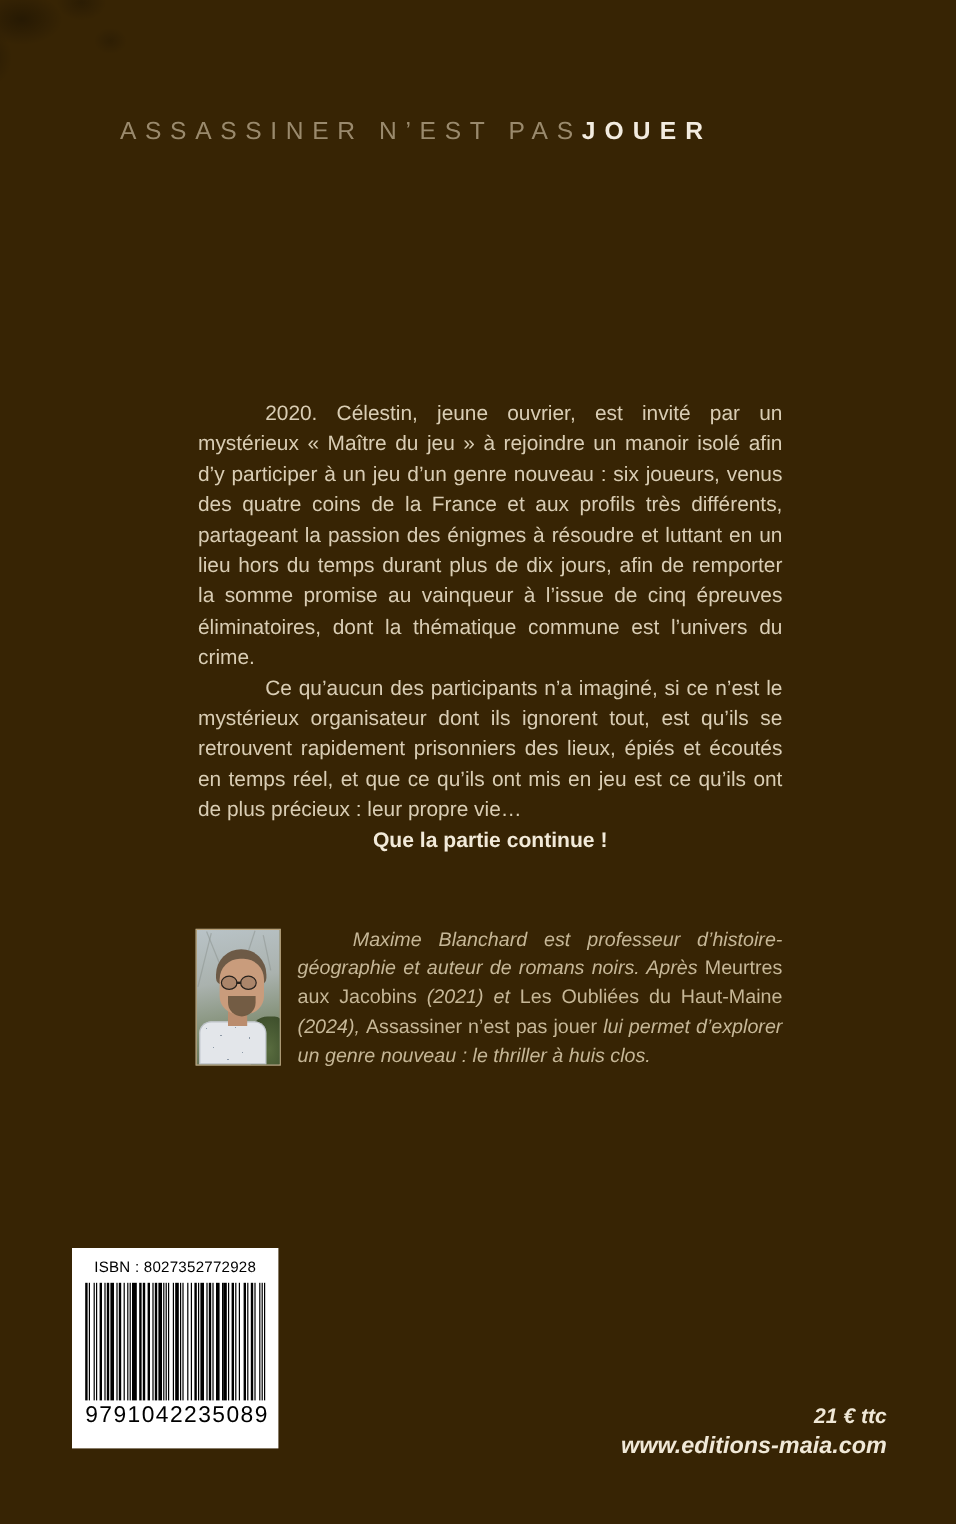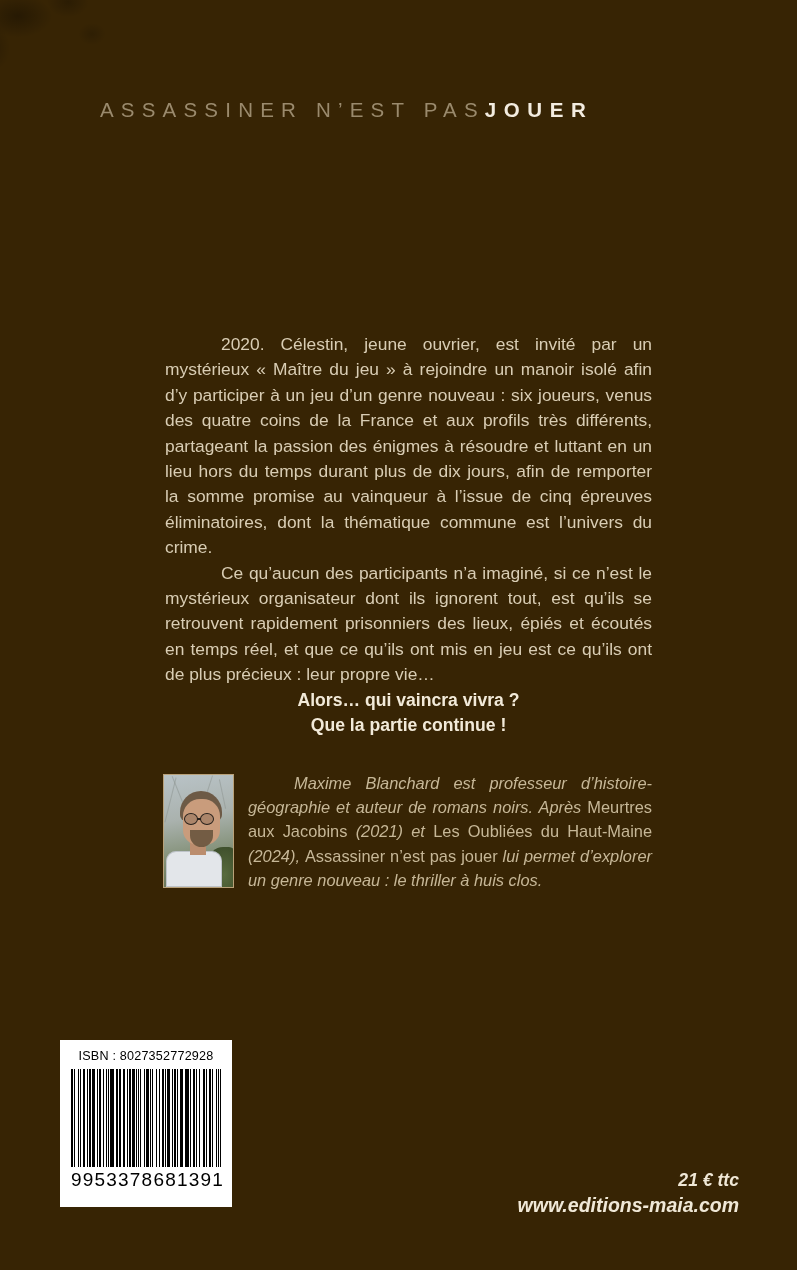--- a/index.html
+++ b/index.html
@@ -255,21 +255,20 @@
     <span class="title-dim">ASSASSINER N’EST PAS</span><span class="title-bright">JOUER</span>
   </div>
 </div>
 
 <div class="synopsis">
   <p>2020. Célestin, jeune ouvrier, est invité par un mystérieux « Maître du jeu » à rejoindre un manoir isolé afin d’y participer à un jeu d’un genre nouveau : six joueurs, venus des quatre coins de la France et aux profils très différents, partageant la passion des énigmes à résoudre et luttant en un lieu hors du temps durant plus de dix jours, afin de remporter la somme promise au vainqueur à l’issue de cinq épreuves éliminatoires, dont la thématique commune est l’univers du crime.</p>
   <p>Ce qu’aucun des participants n’a imaginé, si ce n’est le mystérieux organisateur dont ils ignorent tout, est qu’ils se retrouvent rapidement prisonniers des lieux, épiés et écoutés en temps réel, et que ce qu’ils ont mis en jeu est ce qu’ils ont de plus précieux : leur propre vie…</p>
 </div>
 
 <div class="tagline">
-  <div>Alors… qui vaincra vivra ?</div>
   <div>Que la partie continue !</div>
 </div>
 
 <div class="bio-wrap">
   <div class="bio-photo">
     <div class="ph-sky"></div>
     <div class="ph-branch ph-b1"></div>
     <div class="ph-branch ph-b2"></div>
     <div class="ph-branch ph-b3"></div>
     <div class="ph-branch ph-b4"></div>
@@ -384,19 +383,19 @@
       <i style="width: 0.909091px;"></i>
       <i class="w0" style="width: 3.63636px;"></i>
       <i style="width: 0.909091px;"></i>
       <i class="w0" style="width: 0.909091px;"></i>
       <i style="width: 0.909091px;"></i>
       <i class="w0" style="width: 0.909091px;"></i>
       <i style="width: 0.909091px;"></i>
     </div>
   <div class="digits-row">
     <span>9</span>
-    <span>953378</span>
-    <span>681391</span>
+    <span>791042</span>
+    <span>235089</span>
   </div>
 </div>
 
 <div class="price">21 € ttc</div>
 <div class="website">www.editions-maia.com</div>
 
 </body></html>

